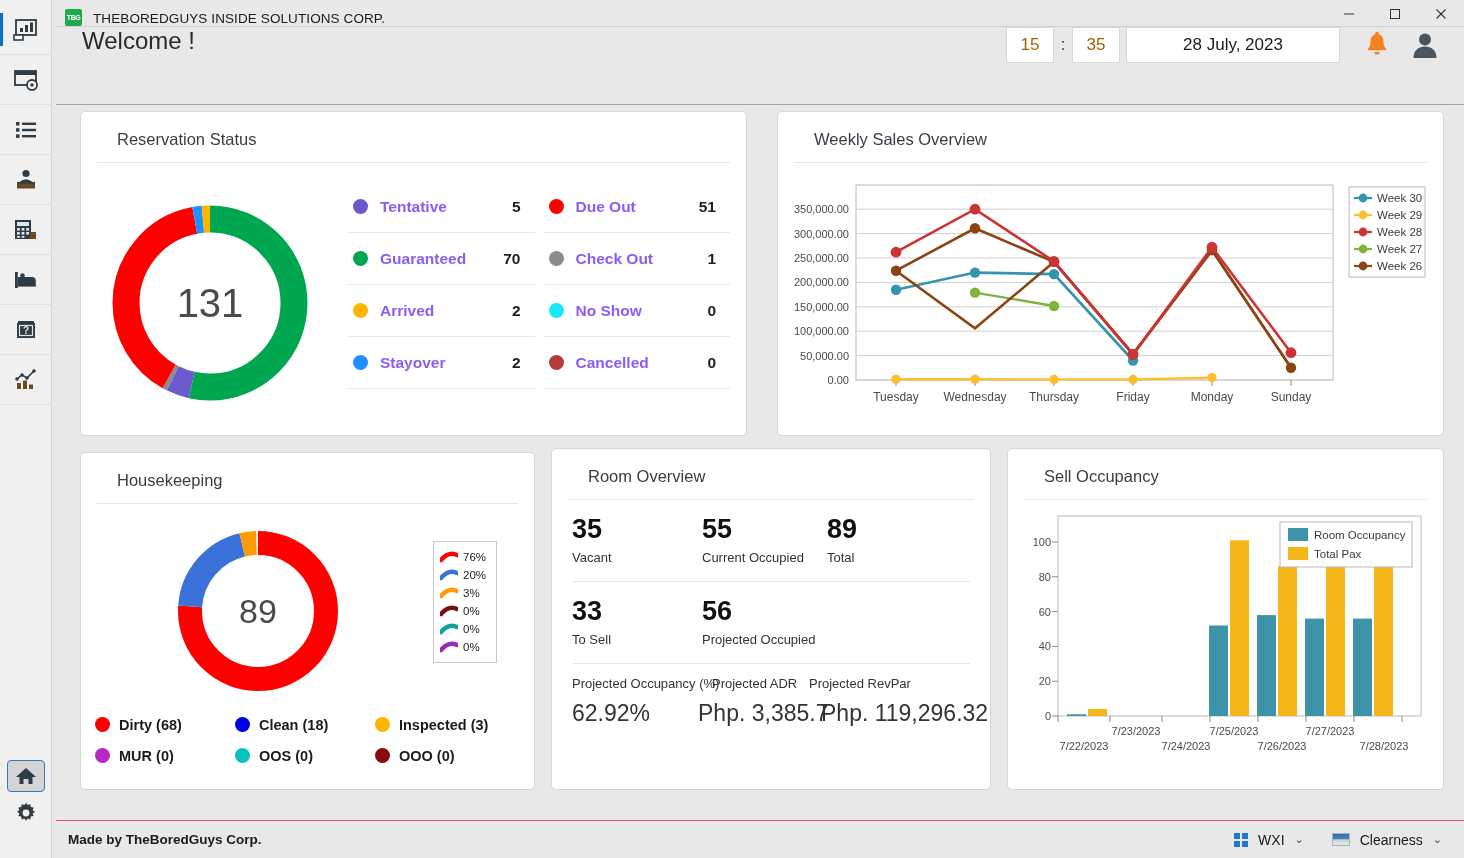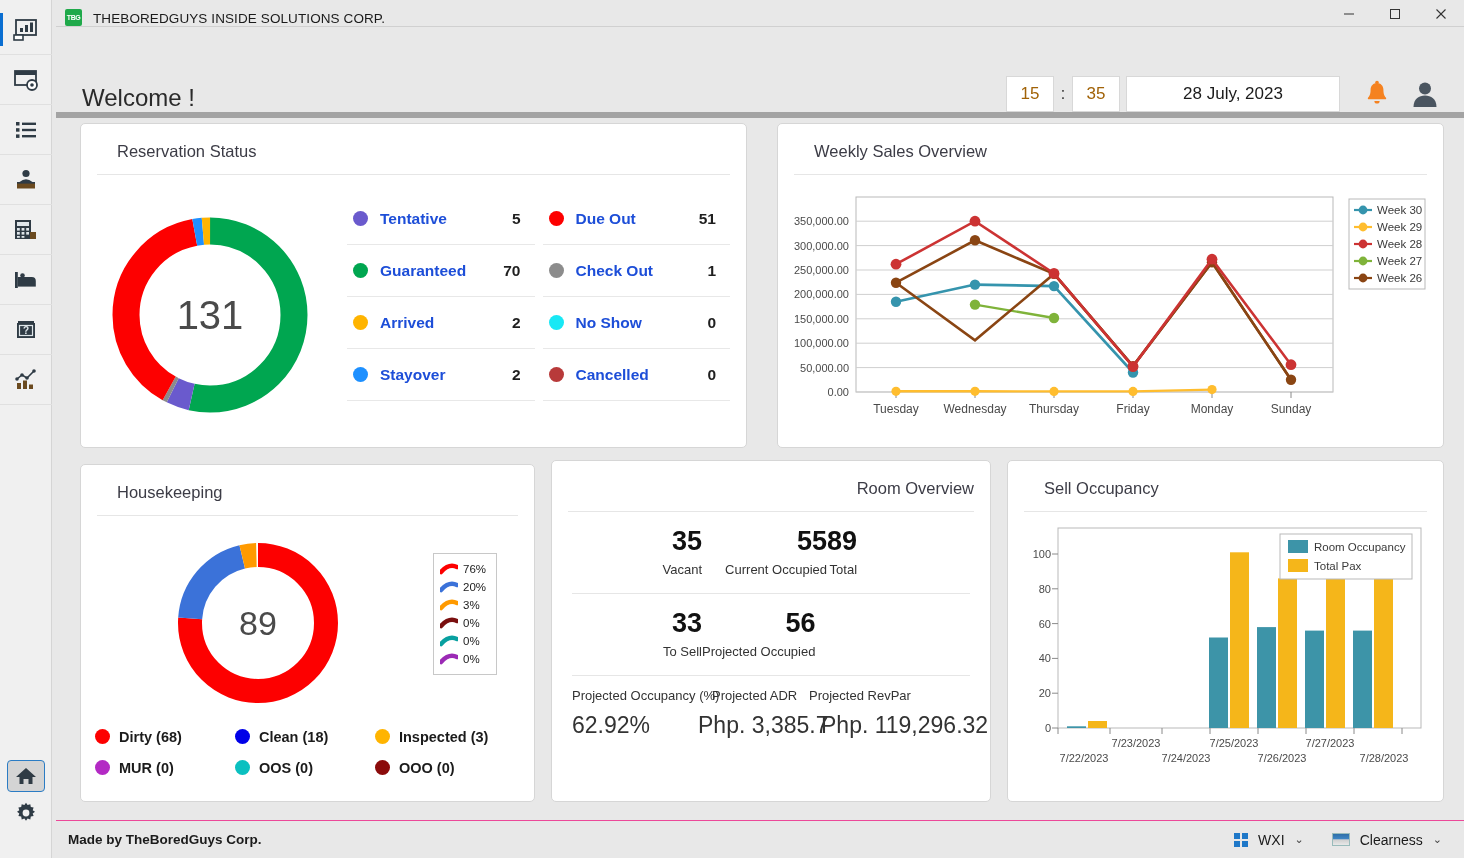--- a/index.html
+++ b/index.html
@@ -46,42 +46,42 @@
   }
   .rail-bottom { margin-top: auto; width: 100%; padding-bottom: 30px; display: flex; flex-direction: column; align-items: center; gap: 6px; }
   .home-btn {
     width: 38px; height: 32px; display: flex; align-items: center; justify-content: center;
     background: #d4d4d4; border: 1px solid #2b7cc4; border-radius: 4px;
   }
   .gear-btn { width: 38px; height: 30px; display: flex; align-items: center; justify-content: center; }
 
   
   .header {
-    position: absolute; left: 56px; top: 40px; width: 1408px; height: 78px;
-    background: #e8e8e8; display: flex; align-items: flex-end; padding: 0 24px 0 26px;
-    border-bottom: 6px solid #a3a3a3;
+    position: absolute; left: 56px; top: 27px; width: 1408px; height: 78px;
+    background: #e8e8e8; display: flex; align-items: flex-start; padding: 0 24px 0 26px;
+    border-bottom: 1px solid #a3a3a3;
   }
   .welcome { font-size: 24px; color: #2a2a2a; font-weight: 400; }
   .header-right { margin-left: auto; display: flex; align-items: center; gap: 0; }
   .time-box {
     width: 48px; height: 36px; background: #fff; border: 1px solid #d8d8d8;
     display: flex; align-items: center; justify-content: center;
     font-size: 17px; color: #a16207;
   }
   .colon { width: 18px; text-align: center; font-size: 16px; color: #333; }
   .date-box {
     width: 214px; height: 36px; background: #fff; border: 1px solid #d8d8d8;
     display: flex; align-items: center; justify-content: center;
     font-size: 17px; color: #1b1b1b; margin-left: 6px;
   }
   .bell { margin-left: 24px; display: flex; align-items: center; }
   .avatar { margin-left: 20px; display: flex; align-items: center; }
 
   
-  .content { position: absolute; left: 56px; top: 105px; width: 1408px; height: 715px; }
+  .content { position: absolute; left: 56px; top: 93px; width: 1408px; height: 715px; }
 
   .card {
     position: absolute; background: #fff; border: 1px solid #d6d6d6; border-radius: 5px;
   }
   .card-title {
     font-size: 16.5px; color: #3c3c46; padding: 18px 0 13px 20px;
     border-bottom: 1px solid #e6e6e6; margin: 0 16px;
   }
 
   
@@ -92,21 +92,21 @@
     position: absolute; font-size: 40px; color: #4a4a4a; font-weight: 400;
     left: 0; right: 0; text-align: center; top: 50%; transform: translateY(-50%);
   }
   .res-legend { flex: 1; display: flex; gap: 0px; padding-right: 16px; }
   .legend-col { width: 50%; padding-left: 8px; }
   .legend-row {
     display: flex; align-items: center; height: 52px;
     border-bottom: 1px solid #e8e8e8; padding: 0 14px 0 6px;
   }
   .legend-row .dot { width: 15px; height: 15px; border-radius: 50%; flex: 0 0 auto; }
-  .legend-row .lbl { margin-left: 12px; font-size: 15.5px; color: #1d4ed8; font-weight: bold; }
+  .legend-row .lbl { margin-left: 12px; font-size: 15.5px; color: #8b5cf6; font-weight: bold; }
   .legend-row .val { margin-left: auto; font-size: 15.5px; color: #1f1f1f; font-weight: bold; }
 
   
   #card-sales { left: 721px; top: 18px; width: 667px; height: 325px; }
   .sales-body { position: relative; height: 262px; padding: 12px 14px 0 10px; }
 
   
   #card-housekeeping { left: 24px; top: 359px; width: 455px; height: 338px; }
   .hk-body { position: relative; height: 275px; }
   .hk-donut { position: absolute; left: 92px; top: 22px; width: 170px; height: 170px; }
@@ -122,21 +122,21 @@
   .hk-leg-row { display: flex; align-items: center; height: 18px; }
   .hk-arc { width: 18px; height: 12px; flex: 0 0 auto; }
   .hk-leg-pct { font-size: 11.5px; color: #1b1b1b; margin-left: 5px; }
   .hk-bottom { position: absolute; left: 14px; bottom: 8px; width: 420px; }
   .hk-grid { display: flex; flex-wrap: wrap; }
   .hk-item { width: 33.33%; display: flex; align-items: center; height: 31px; }
   .hk-item .dot { width: 15px; height: 15px; border-radius: 50%; }
   .hk-item .t { margin-left: 9px; font-size: 14.5px; color: #1b1b1b; font-weight: bold; }
 
   
-  #card-room { left: 495px; top: 355px; width: 440px; height: 342px; text-align: right; }
+  #card-room { left: 495px; top: 355px; width: 440px; height: 342px; }
   .room-body { padding: 0 20px; }
   .room-row { display: flex; padding: 14px 0 16px 0; border-bottom: 1px solid #e6e6e6; }
   .room-cell { }
   .room-num { font-size: 27px; font-weight: bold; color: #111; }
   .room-lbl { font-size: 13px; color: #333; margin-top: 5px; }
   .room-foot { padding-top: 12px; position: relative; height: 86px; }
   .foot-lbls { position: relative; height: 20px; }
   .foot-lbl { position: absolute; font-size: 13px; color: #333; white-space: nowrap; }
   .foot-vals { position: relative; height: 36px; margin-top: 4px; }
   .foot-val { position: absolute; font-size: 23px; color: #333; white-space: nowrap; }

